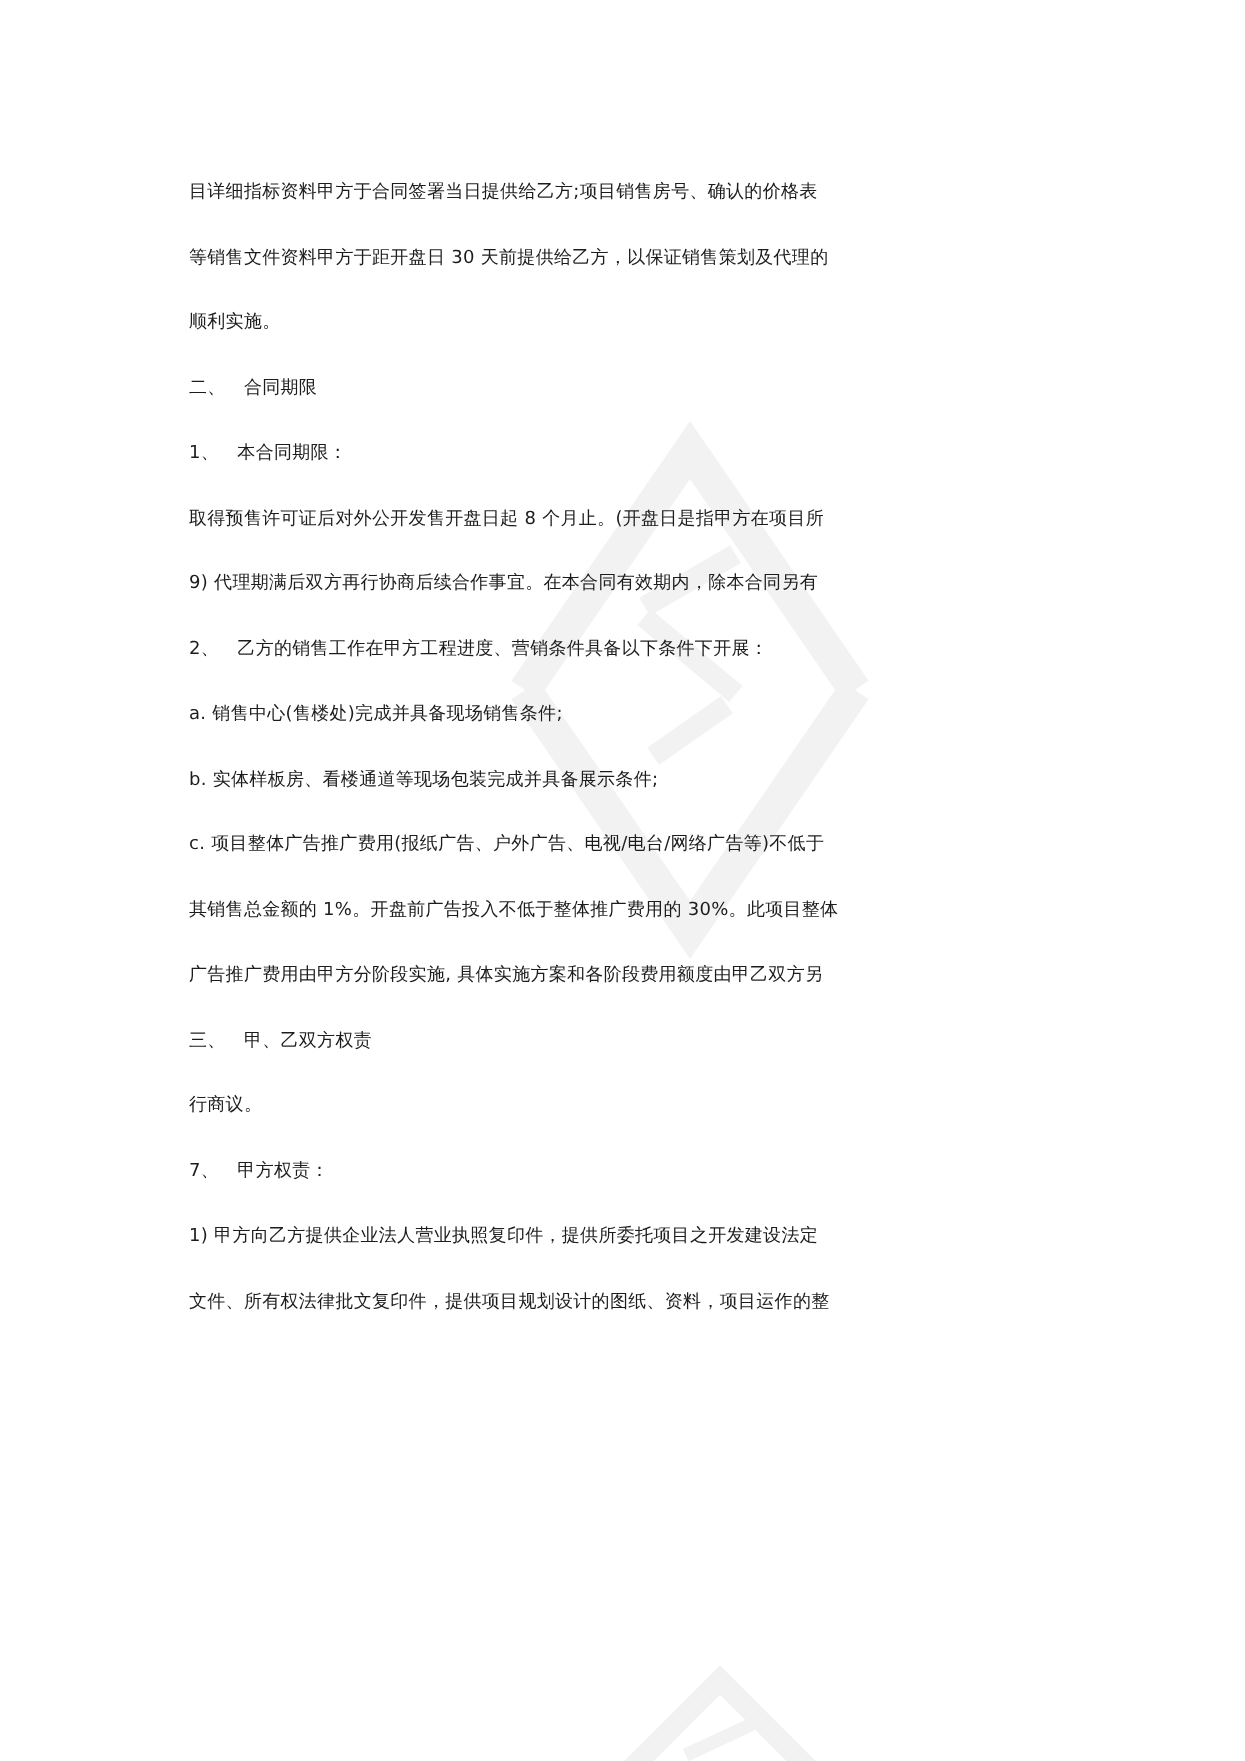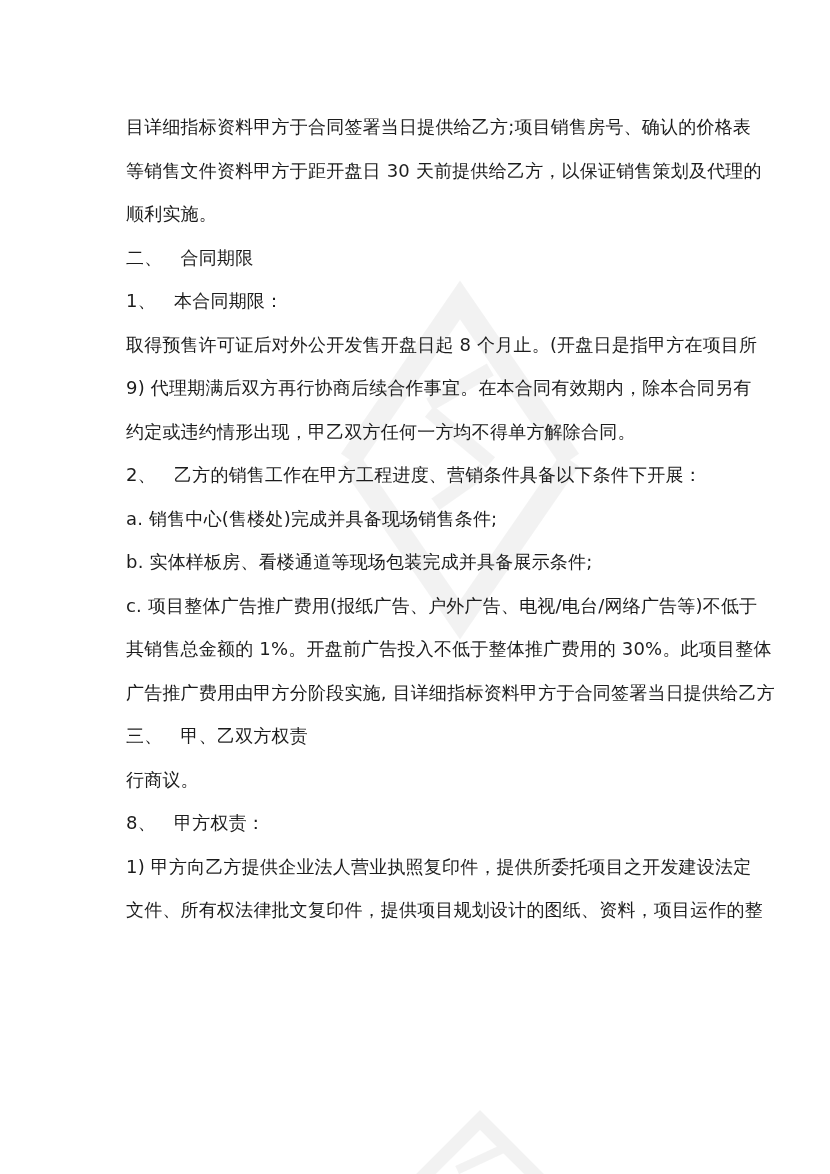--- a/index.html
+++ b/index.html
@@ -10,21 +10,21 @@
     }
     .page { position: absolute; left: 0; top: 0; width: 830px; height: 1174px; background: #fff; }
     .watermark {
       position: absolute; pointer-events: none; opacity: 0.10;
     }
     .content {
       position: absolute; left: 126px; top: 112px; width: 590px;
     }
     .line {
       height: 43.5px; line-height: 30px;
-      font-size: 18px; white-space: nowrap; letter-spacing: 0.2px;
+      font-size: 12px; white-space: nowrap; letter-spacing: 0.2px;
       color: #1c1c1c;
     }
   </style>
 </head>
 <body>
 
 <div class="page">
 
   <svg class="watermark" style="left:330px; top:260px;" width="260" height="380" viewBox="0 0 260 380">
     <g fill="none" stroke="#8a8a8a" stroke-width="22" stroke-linejoin="miter">
@@ -46,26 +46,25 @@
   </svg>
 
   <div class="content">
     <div class="line">目详细指标资料甲方于合同签署当日提供给乙方;项目销售房号、确认的价格表</div>
     <div class="line">等销售文件资料甲方于距开盘日 30 天前提供给乙方，以保证销售策划及代理的</div>
     <div class="line">顺利实施。</div>
     <div class="line">二、　合同期限</div>
     <div class="line">1、　本合同期限：</div>
     <div class="line">取得预售许可证后对外公开发售开盘日起 8 个月止。(开盘日是指甲方在项目所</div>
     <div class="line">9) 代理期满后双方再行协商后续合作事宜。在本合同有效期内，除本合同另有</div>
-    <div class="line">约定或违约情形出现，甲乙双方任何一方均不得单方解除合同。</div>
     <div class="line">2、　乙方的销售工作在甲方工程进度、营销条件具备以下条件下开展：</div>
     <div class="line">a. 销售中心(售楼处)完成并具备现场销售条件;</div>
     <div class="line">b. 实体样板房、看楼通道等现场包装完成并具备展示条件;</div>
     <div class="line">c. 项目整体广告推广费用(报纸广告、户外广告、电视/电台/网络广告等)不低于</div>
     <div class="line">其销售总金额的 1%。开盘前广告投入不低于整体推广费用的 30%。此项目整体</div>
-    <div class="line">广告推广费用由甲方分阶段实施, 目详细指标资料甲方于合同签署当日提供给乙方</div>
+    <div class="line">广告推广费用由甲方分阶段实施, 具体实施方案和各阶段费用额度由甲乙双方另</div>
     <div class="line">三、　甲、乙双方权责</div>
     <div class="line">行商议。</div>
-    <div class="line">8、　甲方权责：</div>
+    <div class="line">7、　甲方权责：</div>
     <div class="line">1) 甲方向乙方提供企业法人营业执照复印件，提供所委托项目之开发建设法定</div>
     <div class="line">文件、所有权法律批文复印件，提供项目规划设计的图纸、资料，项目运作的整</div>
   </div>
 </div>
 
 </body></html>

